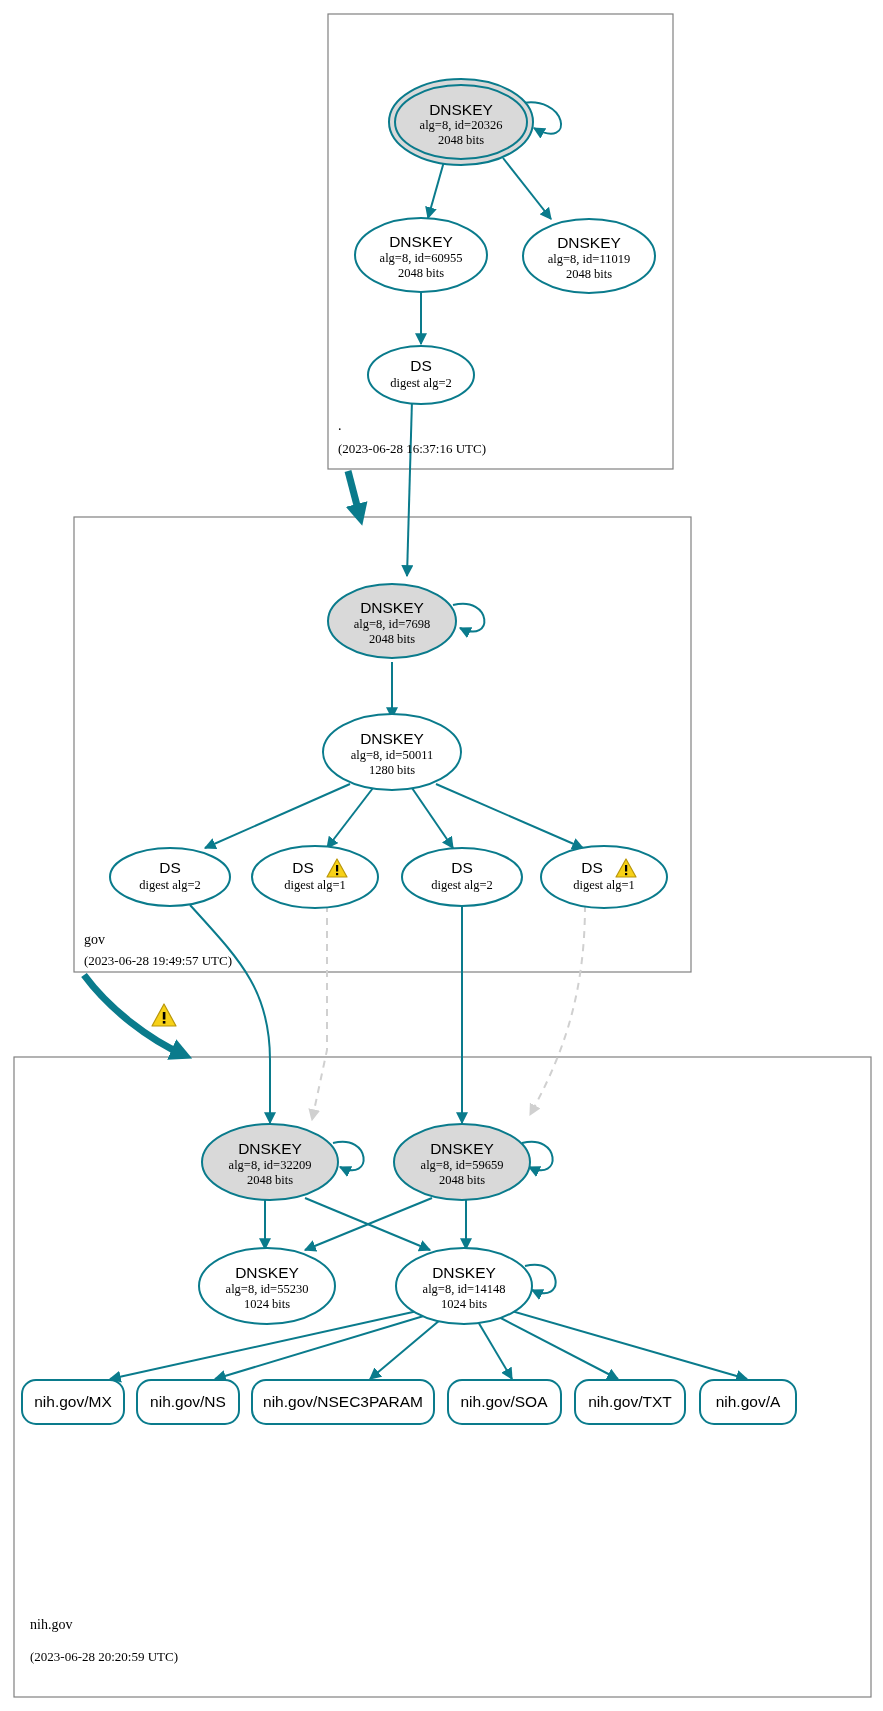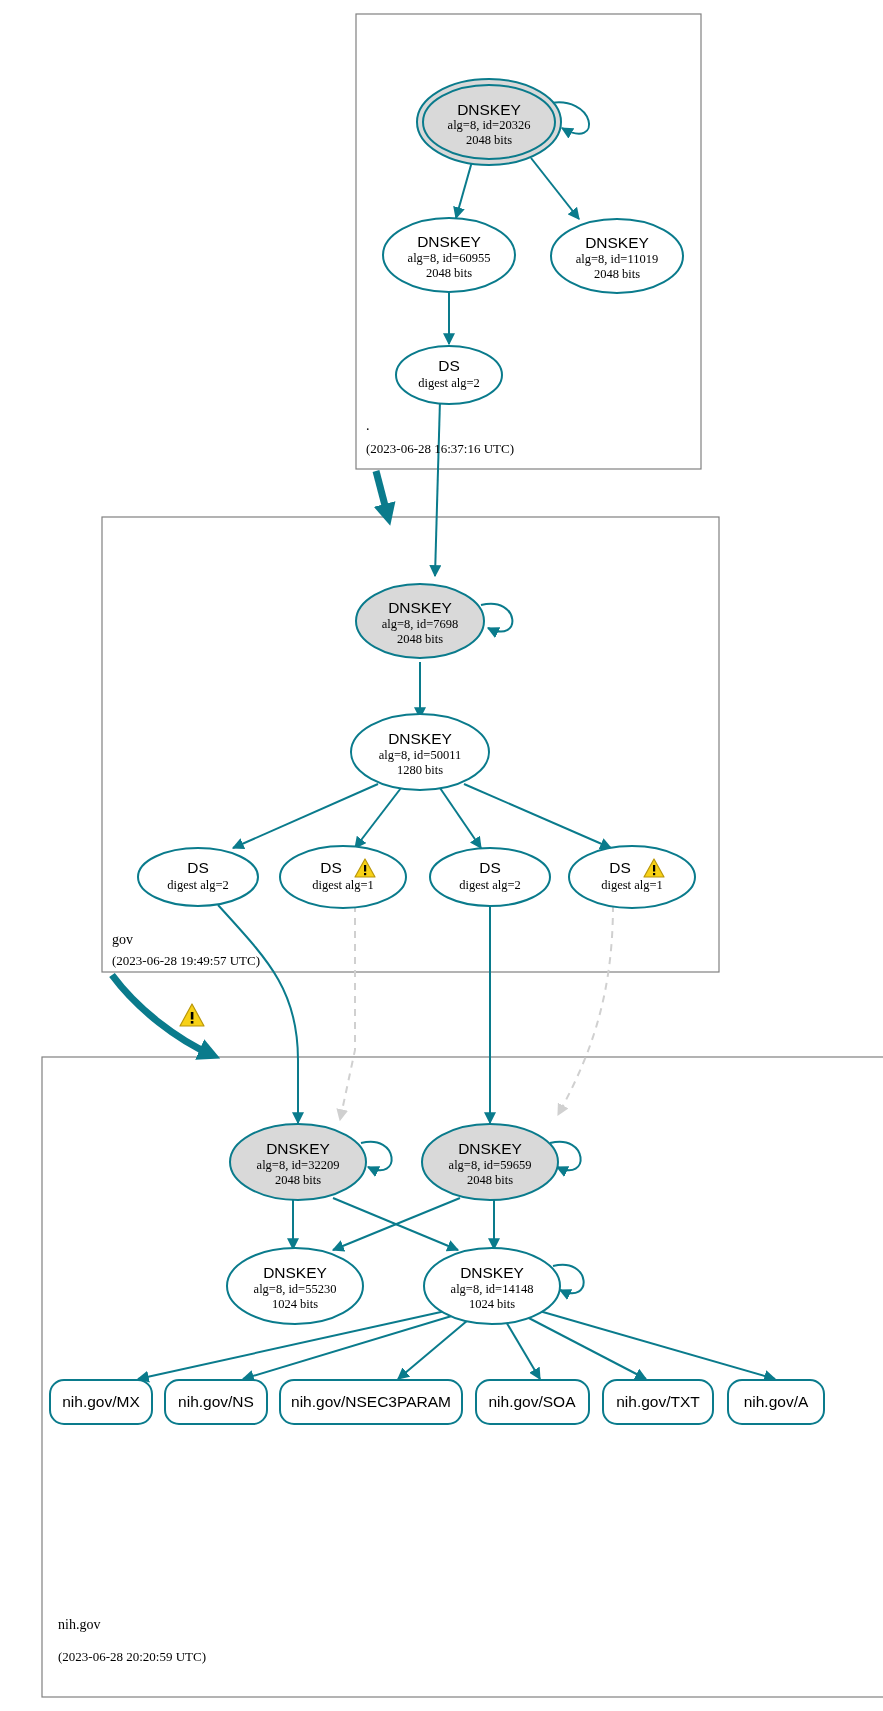--- a/index.html
+++ b/index.html
@@ -10,21 +10,20 @@
   body {
     width: 883px;
     height: 1711px;
     font-family: "Liberation Sans", sans-serif;
     overflow: hidden;
   }
   #graph-root {
     position: relative;
     width: 734px;
     height: 1711px;
-    padding-left: 28px;
   }
   svg.graph {
     display: block;
     width: 883px;
     height: 1711px;
   }
   .zone-box {
     fill: none;
     stroke: #808080;
     stroke-width: 1.2;

